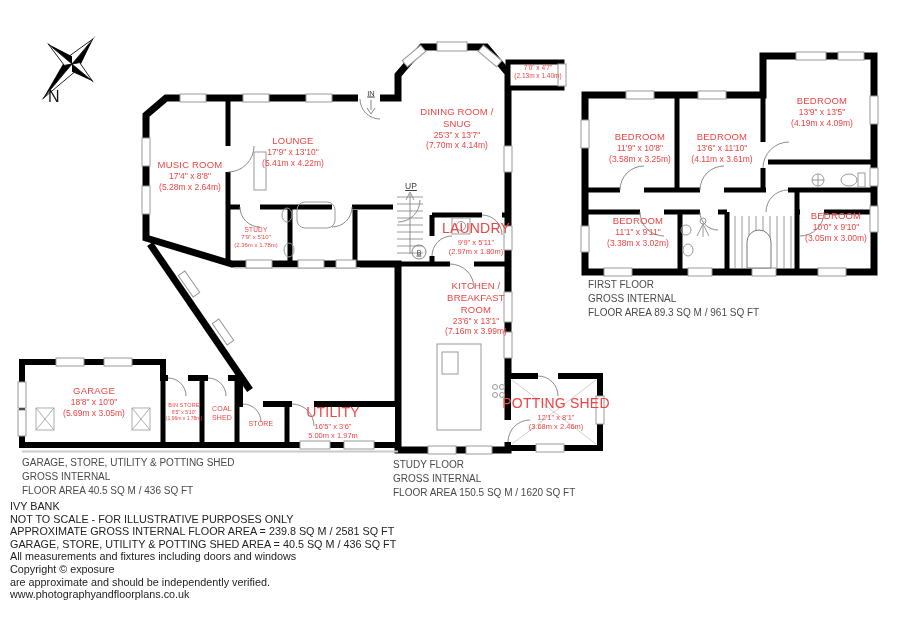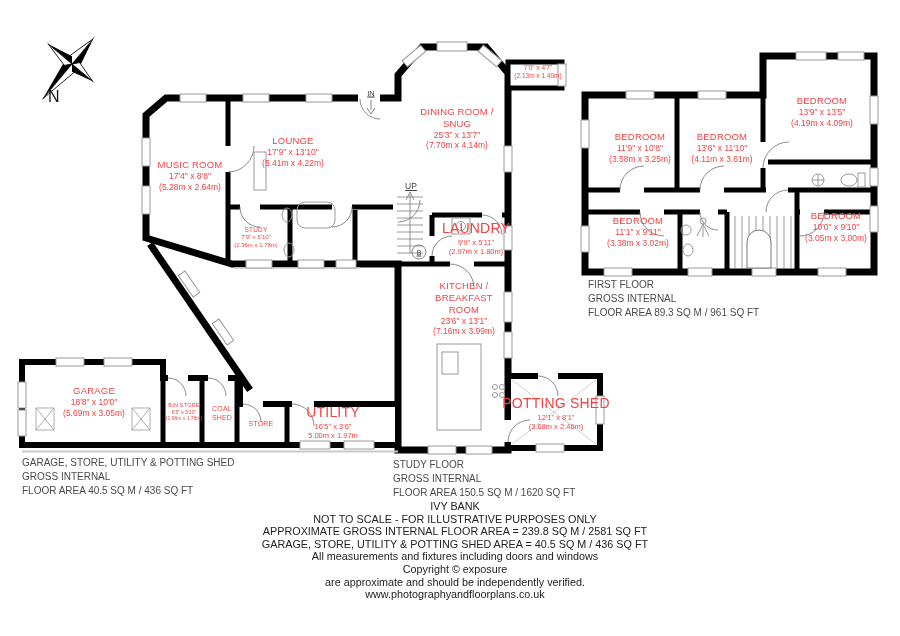--- a/index.html
+++ b/index.html
@@ -13,21 +13,21 @@
   .lbl.wrap .nm{white-space:normal;}
   .lbl.sm .nm{font-size:6.5px;}
   .lbl.sm .dim{font-size:6px;}
   .lbl.xs .nm{font-size:5.5px;}
   .lbl.xs .dim{font-size:5px;}
   .lbl.md .nm{font-size:14px;}
   .lbl.md .dim{font-size:7.5px;}
   .tag{position:absolute;transform:translate(-50%,-50%);color:#3a3a3a;
        font-size:8.5px;z-index:5;text-decoration:underline;}
   .note{position:absolute;font-size:10px;color:#4a4a4a;line-height:1.4;z-index:5;}
-  .footer{position:absolute;left:10px;right:0;top:500px;text-align:center;
+  .footer{position:absolute;left:10px;right:0;top:500px;
           color:#222;font-size:10.8px;line-height:12.6px;z-index:5;}
   .wall{fill:none;stroke:#000;stroke-linejoin:miter;}
   .wallfill{fill:#fff;stroke:#000;stroke-linejoin:miter;}
   .win{fill:#fff;stroke:#9a9a9a;stroke-width:1;}
   .door{fill:none;stroke:#8b8b8b;stroke-width:1;}
   .gap{fill:#fff;stroke:none;}
   .fix{fill:none;stroke:#999;stroke-width:1;}
   .hatch{fill:none;stroke:#9a9a9a;stroke-width:1;}
 </style>
 </head>
@@ -230,21 +230,21 @@
   <div class="lbl sm" style="left:256px;top:238px">
     <div class="nm">STUDY</div>
     <div class="dim">7'9" x 5'10"</div>
     <div class="dim">(2.36m x 1.78m)</div>
   </div>
   <div class="lbl md" style="left:476px;top:238px">
     <div class="nm">LAUNDRY</div>
     <div class="dim">9'9" x 5'11"</div>
     <div class="dim">(2.97m x 1.80m)</div>
   </div>
-  <div class="lbl wrap" style="left:464px;top:308px;width:80px">
+  <div class="lbl wrap" style="left:476px;top:308px;width:80px">
     <div class="nm">KITCHEN / BREAKFAST ROOM</div>
     <div class="dim">23'6" x 13'1"</div>
     <div class="dim">(7.16m x 3.99m)</div>
   </div>
   <div class="lbl md" style="left:333px;top:422px">
     <div class="nm">UTILITY</div>
     <div class="dim">16'5" x 3'6"</div>
     <div class="dim">5.00m x 1.97m</div>
   </div>
   <div class="lbl" style="left:94px;top:402px">

